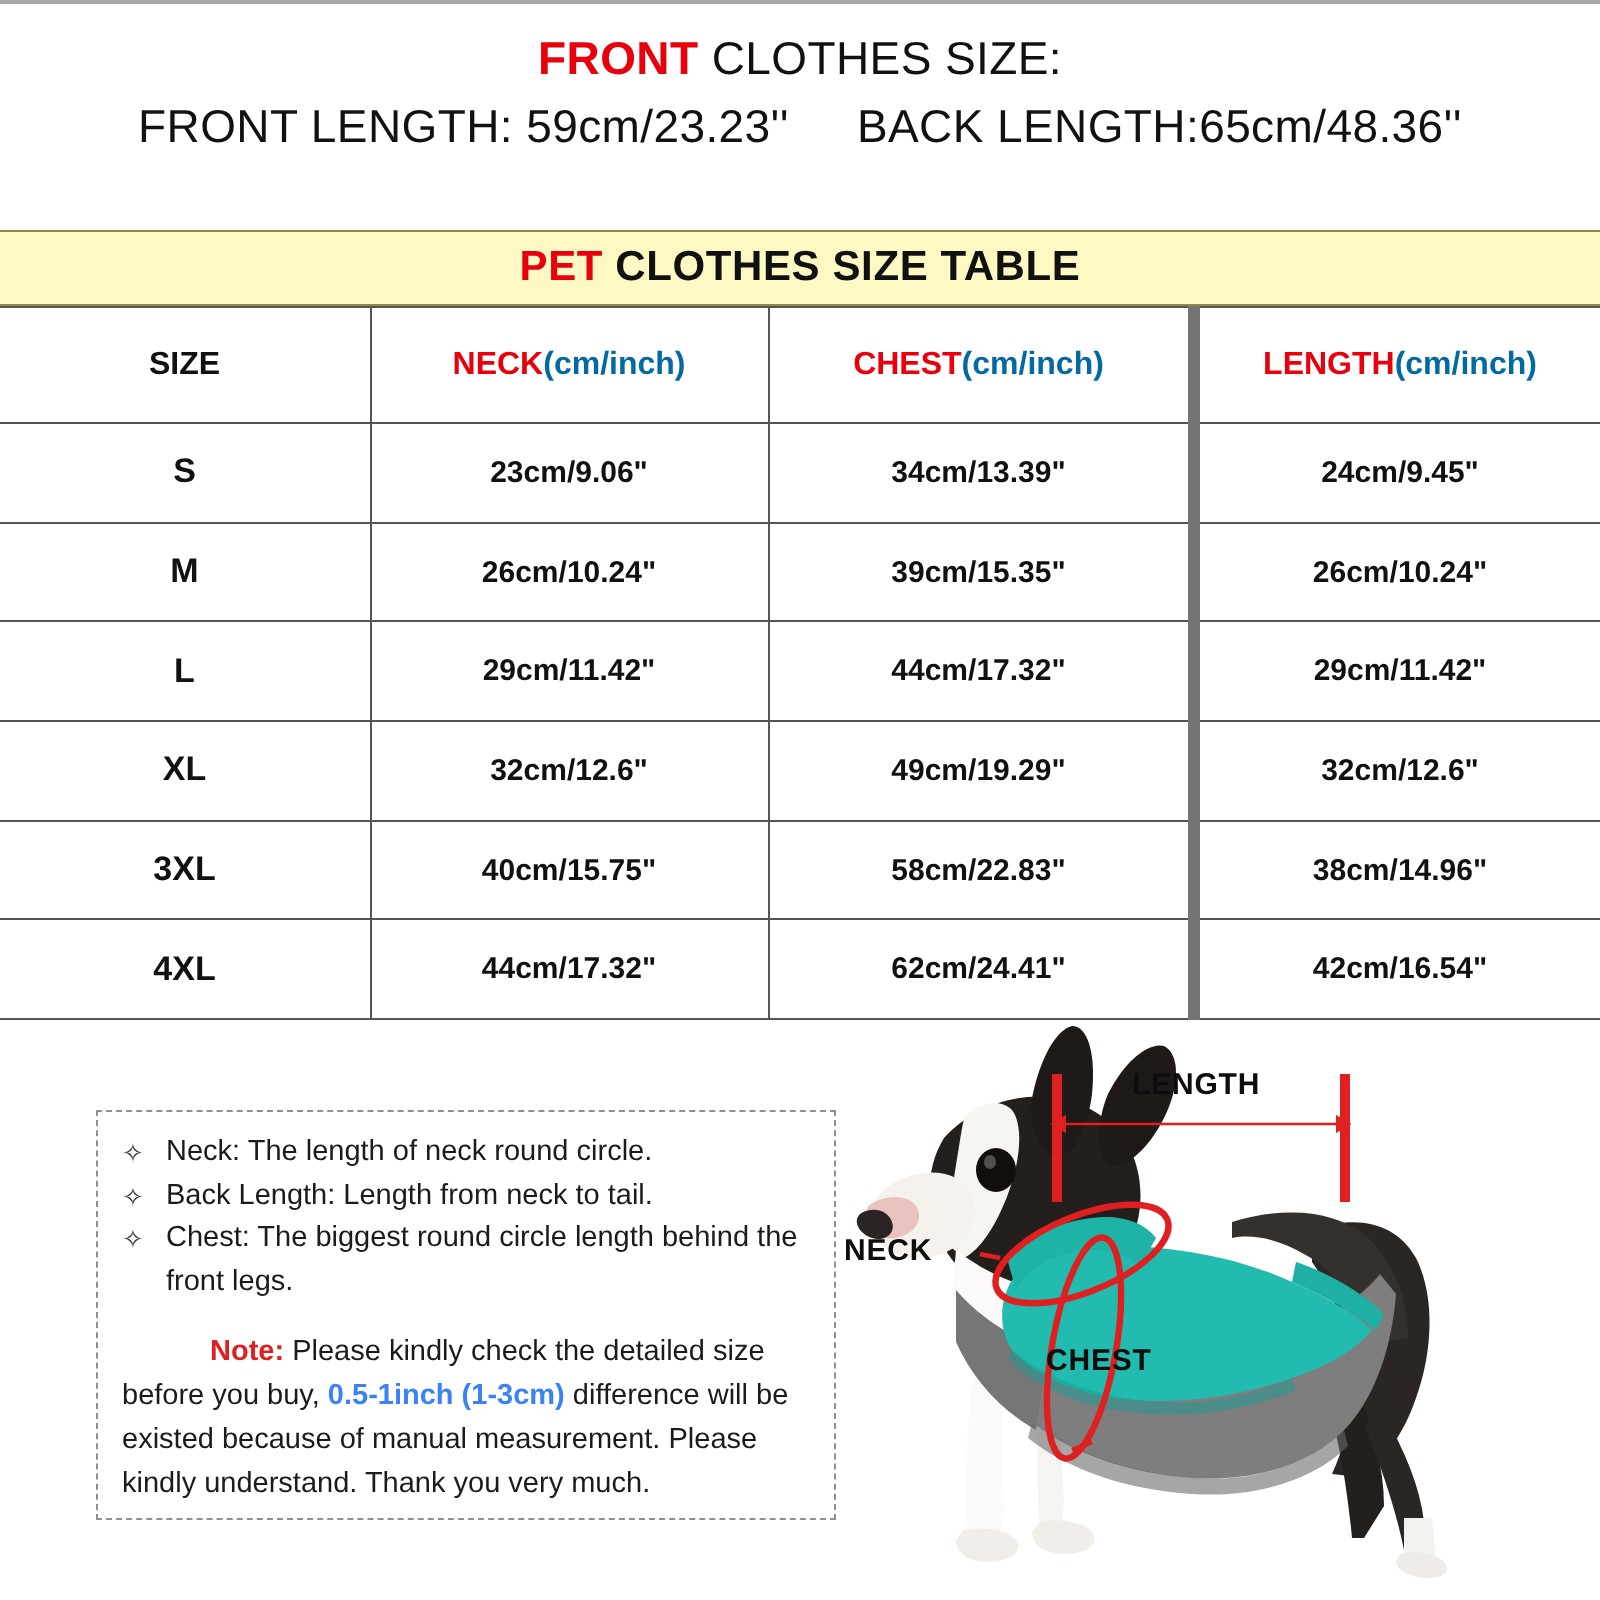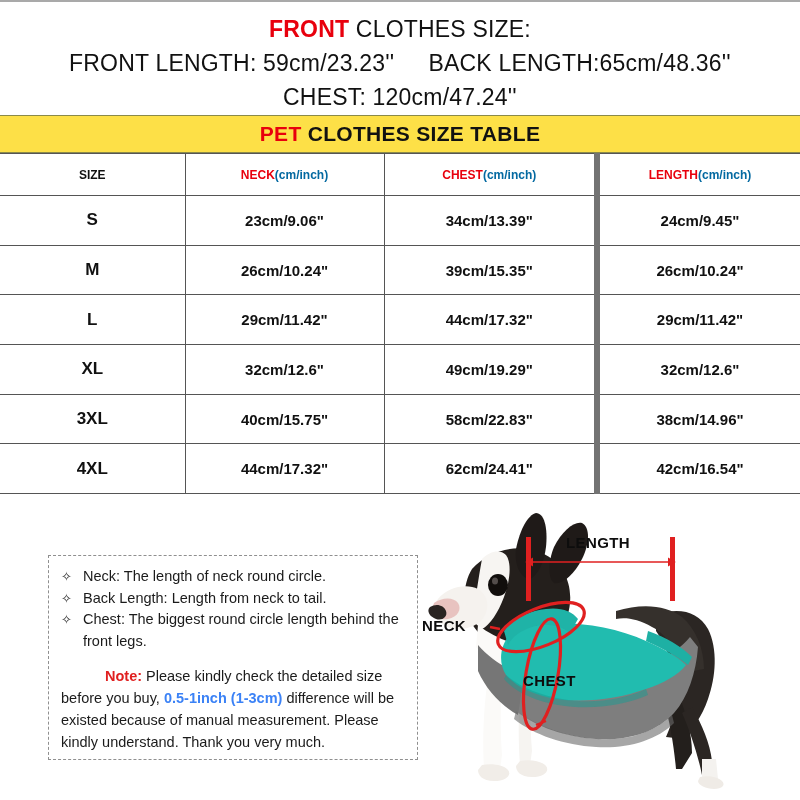--- a/index.html
+++ b/index.html
@@ -42,21 +42,21 @@
   .adult-line.l3 { margin-top: 0px; }
   .red-word { color: #e8000d; font-weight: 700; }
   .gap-wide { display: inline-block; width: 34px; }
 
   
   .banner {
     position: absolute;
     left: 0; top: 113px;
     width: 800px;
     height: 38px;
-    background: #fde047;
+    background: #fef9c3;
     border-top: 1px solid #8a8a4a;
     border-bottom: 1px solid #8a8a4a;
     display: flex;
     align-items: center;
     justify-content: center;
   }
   .banner-text {
     font-size: 21px;
     font-weight: 700;
     color: #111111;
@@ -81,21 +81,21 @@
     vertical-align: middle;
     font-size: 15px;
     font-weight: 700;
     color: #111111;
   }
   .size-table th.c0, .size-table td.c0 { width: 185px; border-right: 1px solid #555555; }
   .size-table th.c1, .size-table td.c1 { width: 199px; border-right: 1px solid #555555; }
   .size-table th.c2, .size-table td.c2 { width: 213px; border-right: 6px solid #737373; }
   .size-table th.c3, .size-table td.c3 { width: 203px; }
 
-  .size-table thead th { height: 42px; font-size: 12px; }
+  .size-table thead th { height: 58px; font-size: 16px; }
   .size-table thead th .hl { color: #e8000d; }
   .size-table thead th .hsub { color: #0369a1; }
   .size-table tbody td { height: 49.7px; }
   .size-table tbody td.c0 { font-size: 17px; }
 
   
   .note-box {
     position: absolute;
     left: 48px; top: 553px;
     width: 370px;
@@ -154,23 +154,20 @@
 <body>
 
 <div id="page">
 
   <div class="adult-block">
     <div class="adult-line l1">
       <span class="red-word">FRONT</span><span> CLOTHES SIZE:</span>
     </div>
     <div class="adult-line l2">
       <span>FRONT LENGTH: 59cm/23.23''</span><span class="gap-wide"></span><span>BACK LENGTH:65cm/48.36''</span>
-    </div>
-    <div class="adult-line l3">
-      <span>CHEST: 120cm/47.24''</span>
     </div>
   </div>
 
   <div class="banner">
     <div class="banner-text">
       <span class="red-word">PET</span><span> CLOTHES SIZE TABLE</span>
     </div>
   </div>
 
   <table class="size-table">

